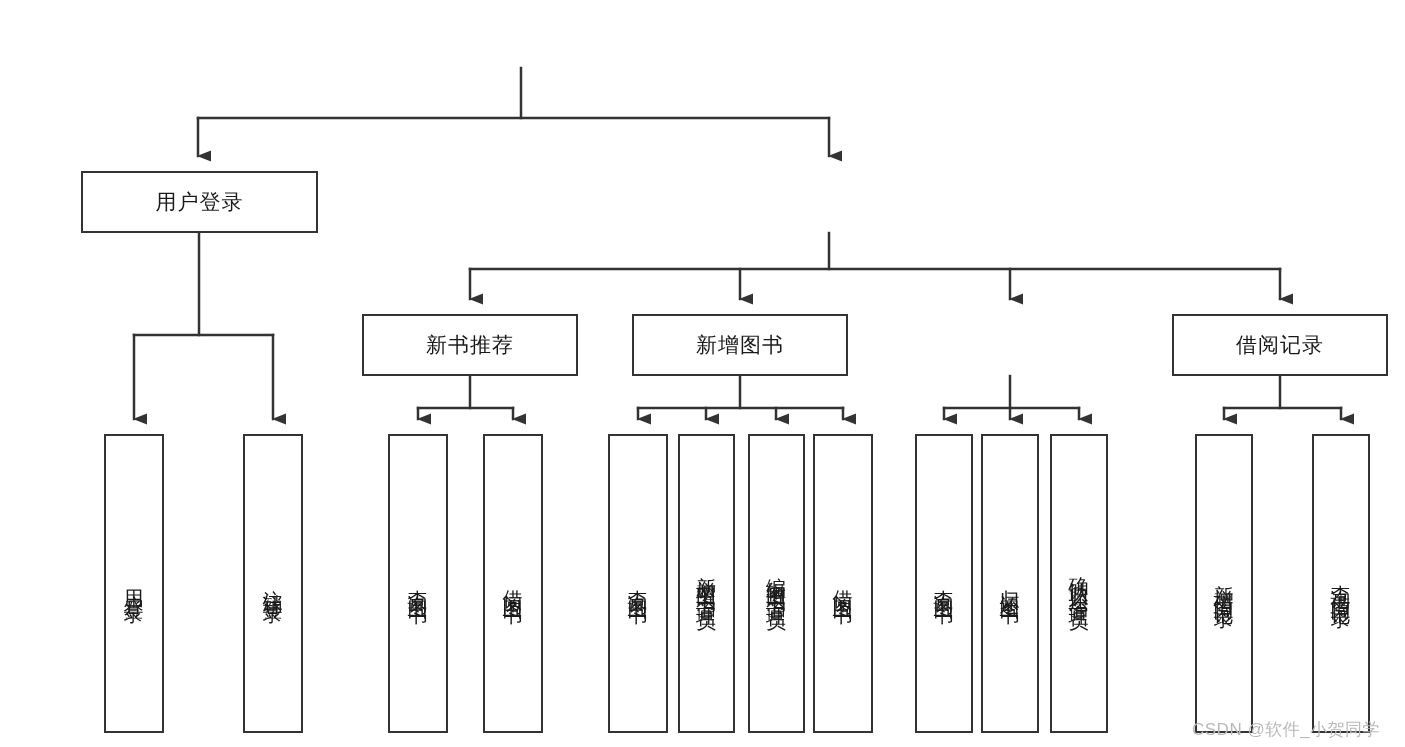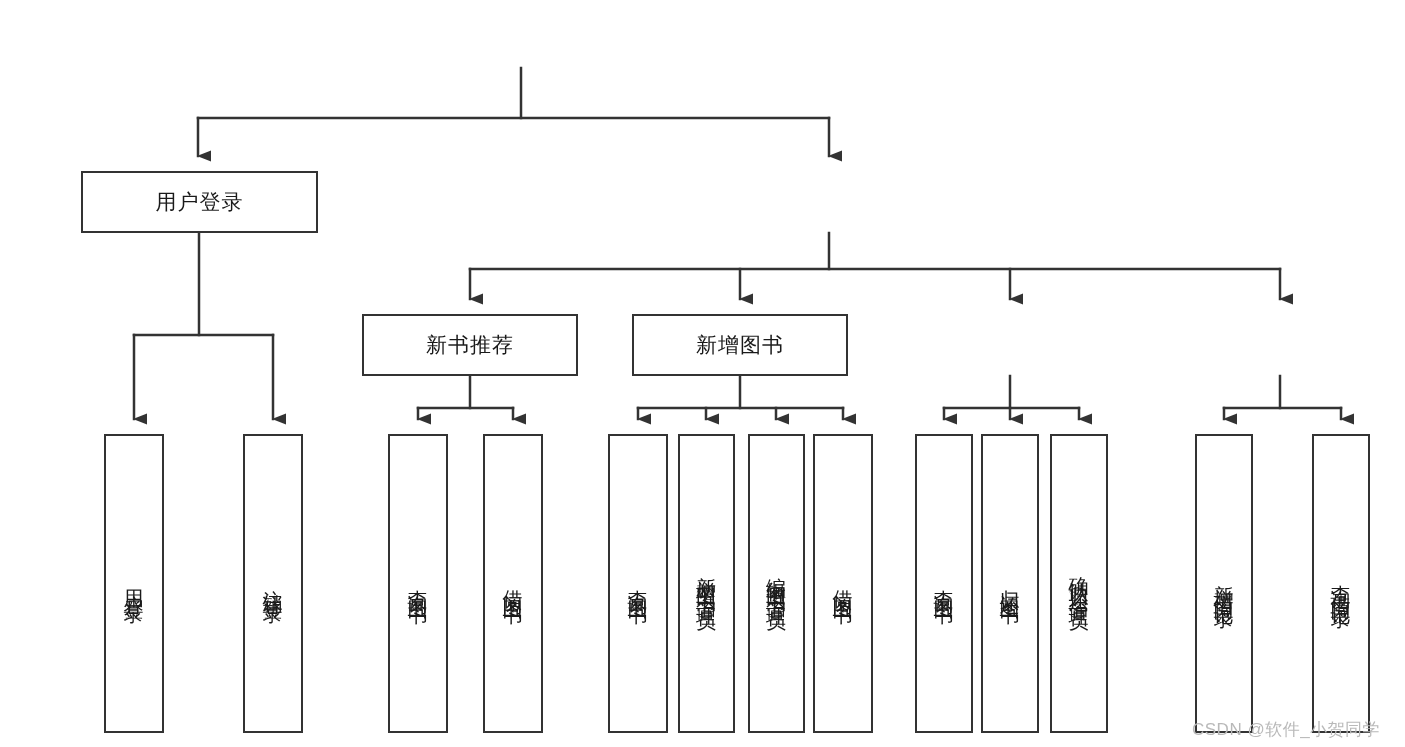--- a/index.html
+++ b/index.html
@@ -120,20 +120,23 @@
   <div class="node-box horiz" style="left:81px;top:171px;width:237px;height:62px;">
     <span>用户登录</span>
   </div>
 
   <div class="node-box horiz" style="left:362px;top:314px;width:216px;height:62px;">
     <span>新书推荐</span>
   </div>
   <div class="node-box horiz" style="left:632px;top:314px;width:216px;height:62px;">
     <span>新增图书</span>
   </div>
+  <div class="node-box horiz" style="left:1172px;top:314px;width:216px;height:62px;">
+    <span>借阅记录</span>
+  </div>
 
   <div class="node-box vert" style="left:104px;top:434px;width:60px;height:299px;">
     <span class="vert-label">用户登录</span>
   </div>
   <div class="node-box vert" style="left:243px;top:434px;width:60px;height:299px;">
     <span class="vert-label">注销登录</span>
   </div>
   <div class="node-box vert" style="left:388px;top:434px;width:60px;height:299px;">
     <span class="vert-label">查询图书</span>
   </div>

